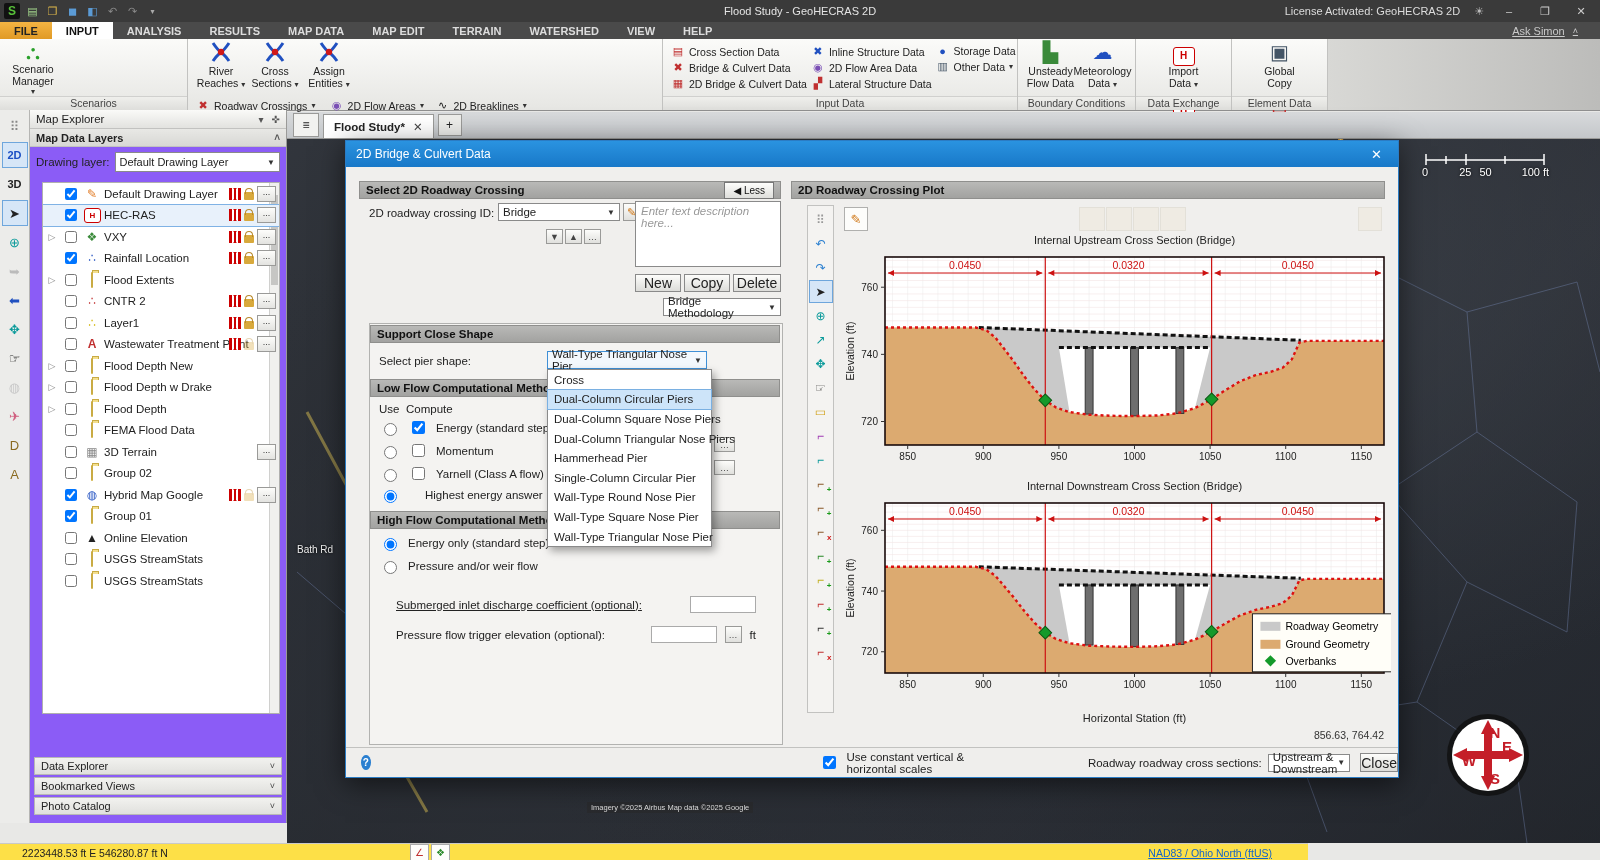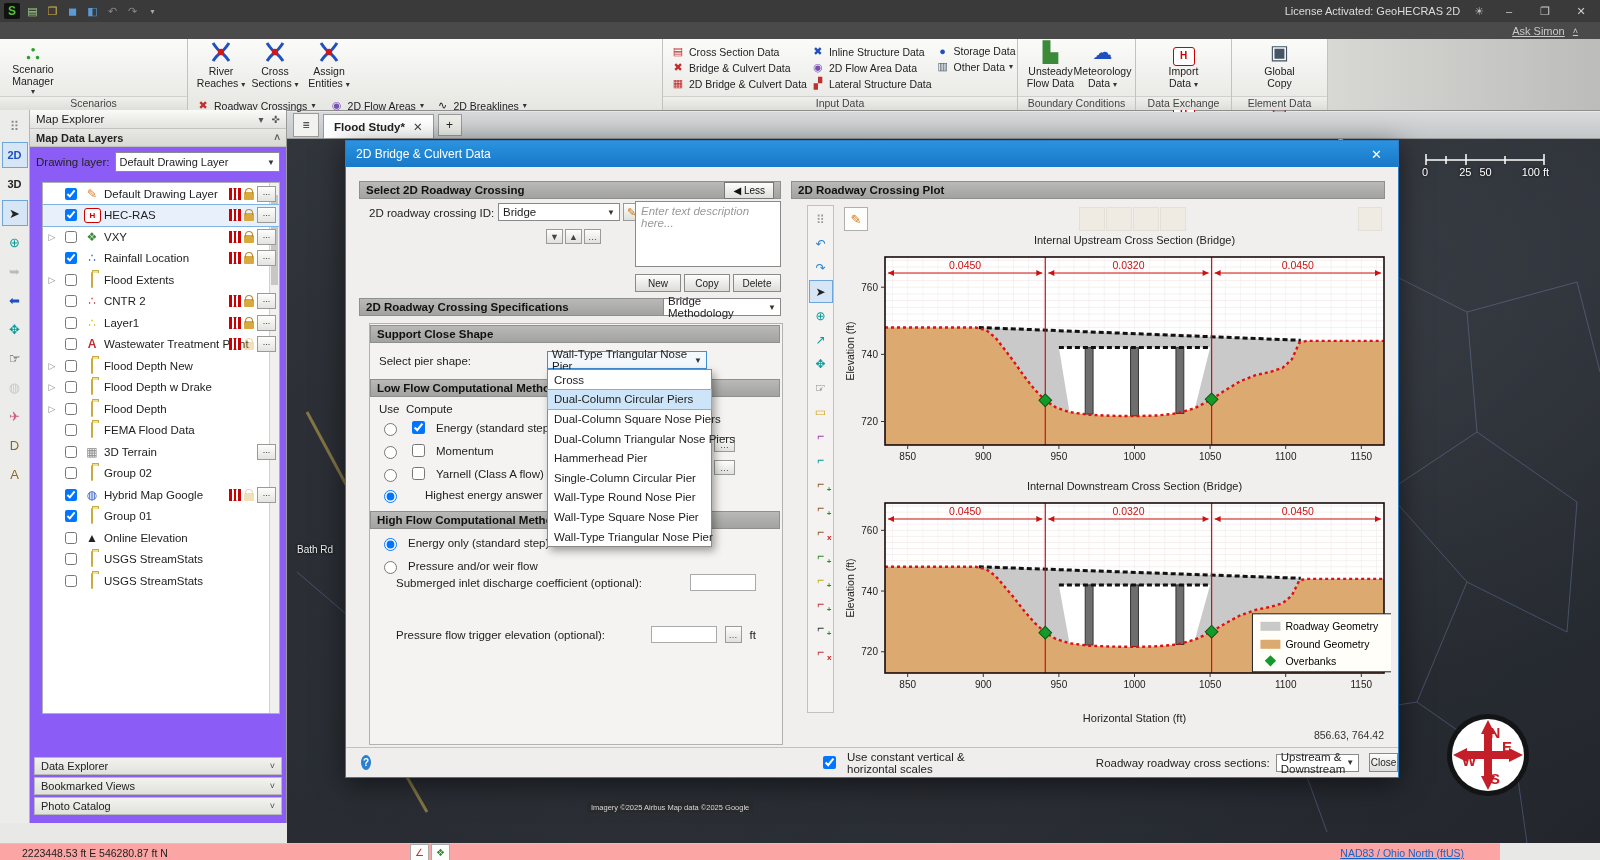--- a/index.html
+++ b/index.html
@@ -75,35 +75,35 @@
       linear-gradient(135deg,#32363d 0%, #23262b 40%, #2c2f36 70%, #1f2227 100%);}
   .tabstrip{left:287px;top:112px;width:1313px;height:26px;background:linear-gradient(#d8dadc,#c4c7ca);border-bottom:1px solid #9a9a98;display:flex;align-items:flex-end;}
   .hamb{width:24px;height:22px;margin:0 4px 1px 6px;border:1px solid #9a9a98;background:#f2f2f0;display:flex;align-items:center;justify-content:center;font-size:12px;}
   .tab{height:23px;background:#fff;border:1px solid #9a9a98;border-bottom:none;display:flex;align-items:center;gap:8px;padding:0 10px;font-weight:bold;font-size:11.5px;}
   .tab .x{font-weight:normal;color:#444;}
   .newtab{width:22px;height:20px;margin-left:4px;border:1px solid #9a9a98;background:#ecece9;display:flex;align-items:center;justify-content:center;margin-bottom:2px;}
   .scalebar{color:#fff;font-size:11px;text-shadow:0 0 3px #000;}
   .roadlbl{color:#eee;font-size:10px;text-shadow:0 0 3px #000;}
   .attrib{background:rgba(40,40,40,.55);color:#ddd;font-size:7.5px;padding:1px 4px;white-space:nowrap;}
   
-  .statusbar{left:0;top:843px;width:1500px;height:17px;background:#fca5a5;border-top:1px solid #c9c9c7;display:flex;align-items:center;font-size:10.5px;}
+  .statusbar{left:0;top:843px;width:1308px;height:17px;background:#fde047;border-top:1px solid #c9c9c7;display:flex;align-items:center;font-size:10.5px;}
   .statusbar .coords{padding-left:22px;}
   .sic2{width:17px;height:15px;border:1px solid #aaa;display:inline-flex;align-items:center;justify-content:center;font-size:10px;margin-left:2px;background:#fdfdfb;}
   .statusbar .crs{margin-left:auto;margin-right:36px;color:#1464c8;text-decoration:underline;}
   
   .dialog{left:345px;top:140px;width:1052px;height:636px;background:#f0efed;border:1px solid #2b7cc4;box-shadow:0 6px 26px rgba(0,0,0,.55);}
   .dtitle{height:26px;background:linear-gradient(#2a93e0,#1878c8);color:#fff;display:flex;align-items:center;padding:0 10px;font-size:12px;}
   .dtitle .dx{margin-left:auto;font-size:13px;color:#fff;padding:0 6px;}
   .shead{background:linear-gradient(#b9b9b7,#a2a2a0);border:1px solid #8f8f8d;color:#111;font-weight:bold;font-size:11.5px;display:flex;align-items:center;padding:0 6px;box-sizing:border-box;}
   .lessbtn{margin-left:auto;height:15px;border:1px solid #777;background:linear-gradient(#fdfdfb,#dededb);font-size:10px;font-weight:normal;display:flex;align-items:center;padding:0 8px;}
   .dlab{font-size:11.5px;color:#222;white-space:nowrap;}
   .dcombo{border:1px solid #8a8a8a;background:#fff;display:flex;align-items:center;justify-content:space-between;padding:0 4px;font-size:11.5px;box-sizing:border-box;}
   .dcombo.focus{border-color:#3f8fd6;background:#f3f8fd;}
   .smbtn{border:1px solid #9a9a98;background:linear-gradient(#fdfdfb,#e0e0dd);display:flex;align-items:center;justify-content:center;font-size:9px;color:#444;box-sizing:border-box;}
-  .pushbtn{border:1px solid #8a8a8a;background:linear-gradient(#fdfdfb,#dcdcd9);display:flex;align-items:center;justify-content:center;font-size:10px;box-sizing:border-box;}
+  .pushbtn{border:1px solid #8a8a8a;background:linear-gradient(#fdfdfb,#dcdcd9);display:flex;align-items:center;justify-content:center;font-size:14px;box-sizing:border-box;}
   .descbox{border:1px solid #8a8a8a;background:#fff;font-size:11.5px;font-style:italic;color:#999;padding:3px 5px;box-sizing:border-box;}
   .innerpanel{border:1px solid #b2b2b0;background:#f4f3f1;}
   .rrow{display:flex;align-items:center;gap:8px;font-size:11.5px;}
   .field{border:1px solid #aaa;background:#fff;height:17px;box-sizing:border-box;font-size:11px;display:flex;align-items:center;padding:0 4px;}
   .field.dis{background:#f3f3f1;color:#9a9a98;}
   .popup{background:#fff;border:1px solid #8a8a8a;box-shadow:3px 4px 8px rgba(0,0,0,.35);z-index:50;}
   .popt{height:19.6px;display:flex;align-items:center;padding:0 6px;font-size:11.5px;white-space:nowrap;}
   .popt.hl{background:#cde4f9;outline:1px solid #7ab0e2;}
   .cursor{position:absolute;width:0;height:0;border-left:11px solid #111;border-bottom:4px solid transparent;border-top:10px solid transparent;transform:rotate(-12deg);filter:drop-shadow(0 0 1px #fff);}
   .helpic{width:15px;height:15px;border-radius:50%;background:#2a7fd0;color:#fff;font-weight:bold;font-size:10px;display:flex;align-items:center;justify-content:center;}
@@ -128,30 +128,43 @@
     <div class="qat">
       <span class="logo">S</span>
       <span class="qi" style="color:#9fd08a">▤</span>
       <span class="qi" style="color:#d9b44a">❐</span>
       <span class="qi" style="color:#5b9bd5">◼</span>
       <span class="qi" style="color:#5b9bd5">◧</span>
       <span class="qi" style="color:#8a8a8a">↶</span>
       <span class="qi" style="color:#8a8a8a">↷</span>
       <span class="qi" style="color:#aaa;font-size:8px">▾</span>
     </div>
+    <div class="win-title">Flood Study - GeoHECRAS 2D</div>
     <div class="tb-right">
       <span>License Activated: GeoHECRAS 2D</span>
       <span style="color:#bbb">☀</span>
       <span class="winbtn">–</span>
       <span class="winbtn">❐</span>
       <span class="winbtn">✕</span>
     </div>
   </div>
 
   <div class="abs menubar">
+    <div id="menu-tabs" style="display:flex">
+        <div class="mtab file">FILE</div>
+        <div class="mtab active">INPUT</div>
+        <div class="mtab">ANALYSIS</div>
+        <div class="mtab">RESULTS</div>
+        <div class="mtab">MAP DATA</div>
+        <div class="mtab">MAP EDIT</div>
+        <div class="mtab">TERRAIN</div>
+        <div class="mtab">WATERSHED</div>
+        <div class="mtab">VIEW</div>
+        <div class="mtab">HELP</div>
+      </div>
     <div class="ask">
         <span>Ask Simon</span>
       <span style="font-size:9px">˄</span>
       </div>
   </div>
 
   <div class="abs ribbon">
     <div class="rgroup" style="width:188px;">
       <div class="bigbtn">
         <span class="bicon" style="color:#2aa02a">⛬</span>
@@ -615,23 +628,20 @@
       </div>
     <div class="abs smbtn" style="left:277px;top:62px;width:17px;height:18px;color:#d07818;font-size:11px;">✎</div>
     <div class="abs smbtn" style="left:200px;top:88px;width:17px;height:15px;">▼</div>
     <div class="abs smbtn" style="left:219px;top:88px;width:17px;height:15px;">▲</div>
     <div class="abs smbtn" style="left:238px;top:88px;width:17px;height:15px;">…</div>
     <div class="abs descbox" style="left:289px;top:60px;width:146px;height:66px;">Enter text description here...</div>
     <div class="abs pushbtn" style="left:289px;top:133px;width:46px;height:18px;">New</div>
     <div class="abs pushbtn" style="left:338px;top:133px;width:46px;height:18px;">Copy</div>
     <div class="abs pushbtn" style="left:387px;top:133px;width:48px;height:18px;">Delete</div>
 
-    <div class="abs shead" style="left:13px;top:157px;width:422px;height:18px;">
-      <span>2D Roadway Crossing Specifications</span>
-      </div>
     <div class="abs dcombo" style="left:317px;top:157px;width:118px;height:18px;">
       <span>Bridge Methodology</span>
         <span class="darr">▼</span>
       </div>
 
     <div class="abs innerpanel" style="left:23px;top:182px;width:412px;height:420px;"></div>
     <div class="abs shead" style="left:24px;top:184px;width:410px;height:18px;">
       <span>Support Close Shape</span>
       </div>
     <span class="abs dlab" style="left:33px;top:214px;">Select pier shape:</span>
@@ -964,21 +974,21 @@
       <div class="abs rrow" style="left: 33px; top: 300px;">
         <input type="radio" name="lf" style="">
         <input type="checkbox" style="">
         <span>Momentum</span>
       </div>
       <div class="abs rrow" style="left: 33px; top: 323px;">
         <input type="radio" name="lf" style="">
         <input type="checkbox" style="">
         <span>Yarnell (Class A flow)</span>
       </div>
-      <div class="abs rrow" style="left: 50px; top: 433px; width: 360px;">
+      <div class="abs rrow" style="left: 50px; top: 455px; width: 360px; text-decoration: underline;">
         <span style="flex:1">Submerged inlet discharge coefficient (optional):</span>
         <span class="field" style="width:66px"></span>
       </div>
       <div class="abs rrow" style="left: 50px; top: 485px; width: 360px;">
         <span style="flex:1">Pressure flow trigger elevation (optional):</span>
         <span class="field" style="width:66px"></span>
         <span class="smbtn" style="width:17px;height:17px">…</span>
         <span>ft</span>
       </div>
     </div>

